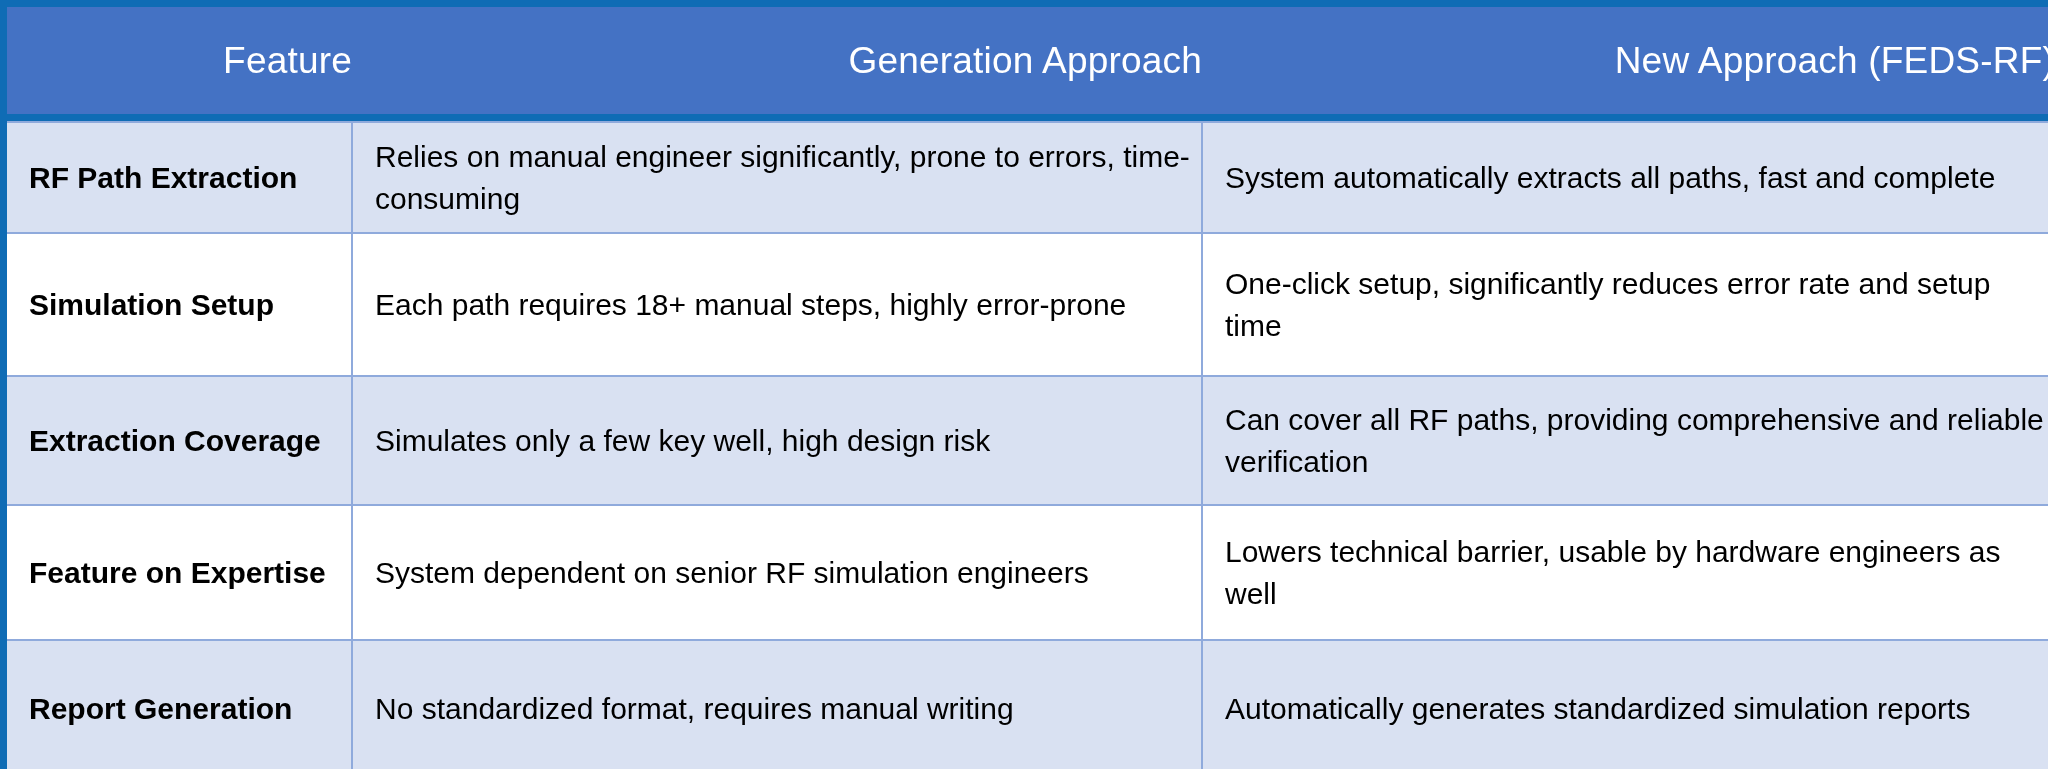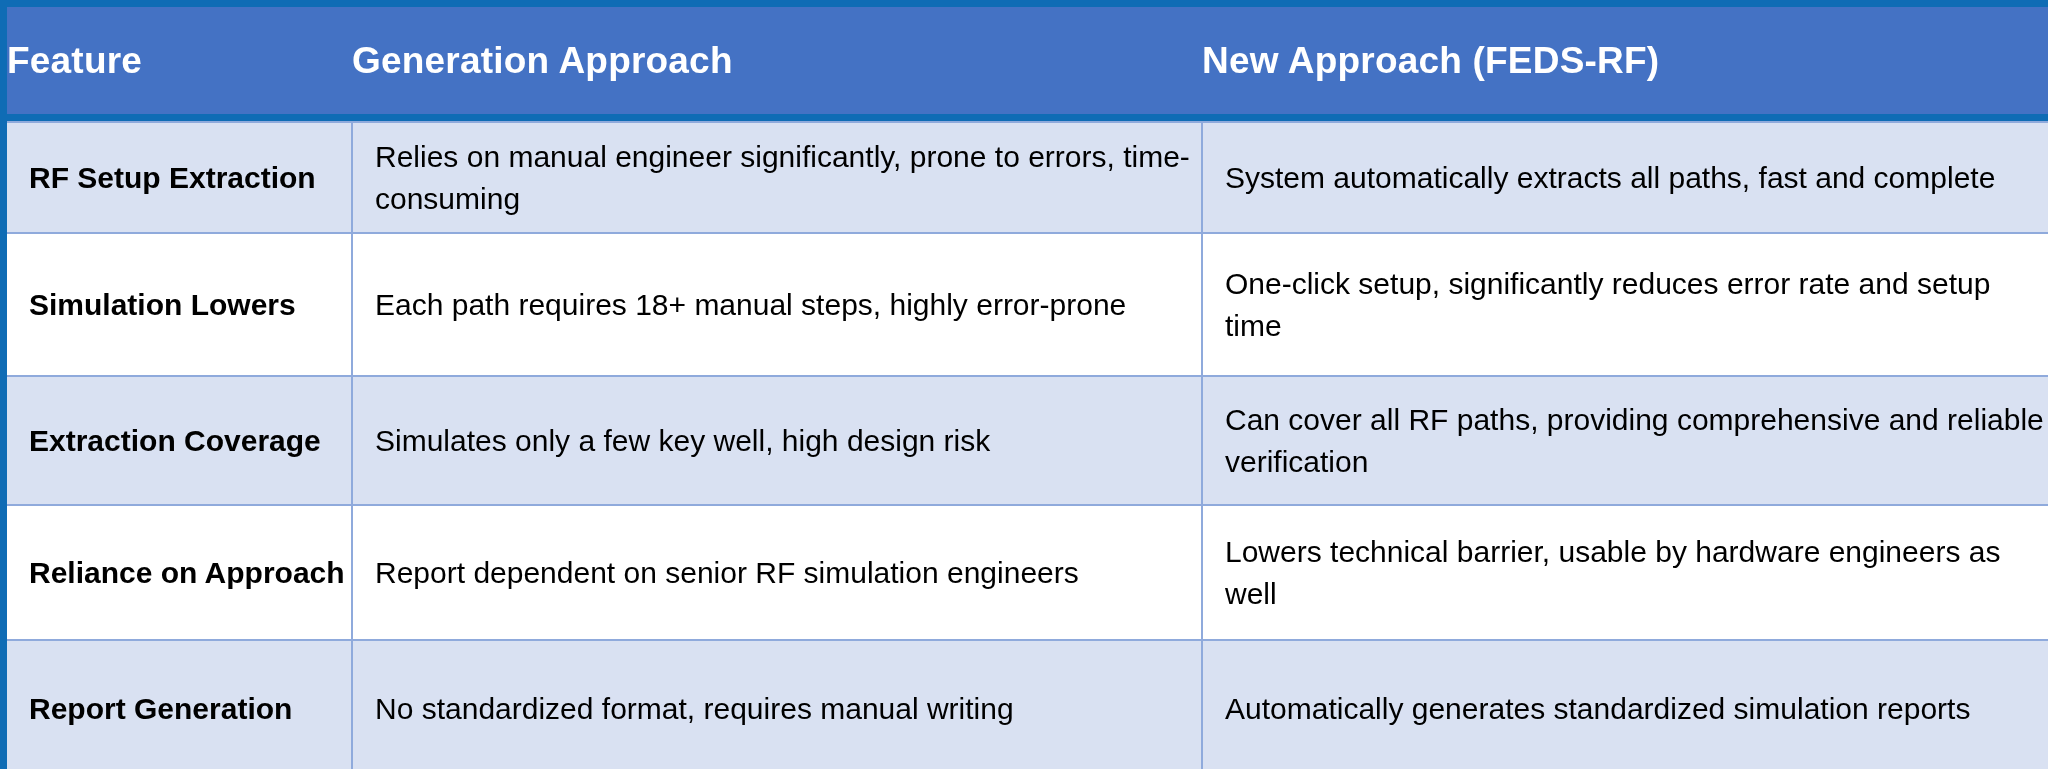--- a/index.html
+++ b/index.html
@@ -38,22 +38,22 @@
 
   
   .thead-row {
     height: 107px;
     background: #4472C4;
   }
   .thead-row th {
     background: #4472C4;
     color: #ffffff;
     font-size: 37px;
-    font-weight: bold;
-    text-align: left;
+    font-weight: normal;
+    text-align: right;
     vertical-align: middle;
     padding: 0;
     border: none;
     letter-spacing: 0.2px;
   }
   .header-underline-row td {
     padding: 0;
     height: 7px;
     background: #0F6CB5;
     border: none;
@@ -124,37 +124,37 @@
         <th>New Approach (FEDS-RF)</th>
       </tr>
       <tr class="header-underline-row">
         <td></td>
         <td></td>
         <td></td>
       </tr>
     </thead>
     <tbody>
       <tr class="row-shaded r1">
-        <td class="feature-cell">RF Setup Extraction</td>
+        <td class="feature-cell">RF Path Extraction</td>
         <td class="body-cell">Relies on manual engineer significantly, prone to errors, time-consuming</td>
         <td class="body-cell">System automatically extracts all paths, fast and complete</td>
       </tr>
       <tr class="row-plain r2">
-        <td class="feature-cell">Simulation Lowers</td>
+        <td class="feature-cell">Simulation Setup</td>
         <td class="body-cell">Each path requires 18+ manual steps, highly error-prone</td>
         <td class="body-cell">One-click setup, significantly reduces error rate and setup time</td>
       </tr>
       <tr class="row-shaded r3">
         <td class="feature-cell">Extraction Coverage</td>
         <td class="body-cell">Simulates only a few key well, high design risk</td>
         <td class="body-cell">Can cover all RF paths, providing comprehensive and reliable verification</td>
       </tr>
       <tr class="row-plain r4">
-        <td class="feature-cell">Reliance on Approach</td>
-        <td class="body-cell">Report dependent on senior RF simulation engineers</td>
+        <td class="feature-cell">Feature on Expertise</td>
+        <td class="body-cell">System dependent on senior RF simulation engineers</td>
         <td class="body-cell">Lowers technical barrier, usable by hardware engineers as well</td>
       </tr>
       <tr class="row-shaded r5">
         <td class="feature-cell">Report Generation</td>
         <td class="body-cell">No standardized format, requires manual writing</td>
         <td class="body-cell">Automatically generates standardized simulation reports</td>
       </tr>
     </tbody>
   </table>
 </div>

